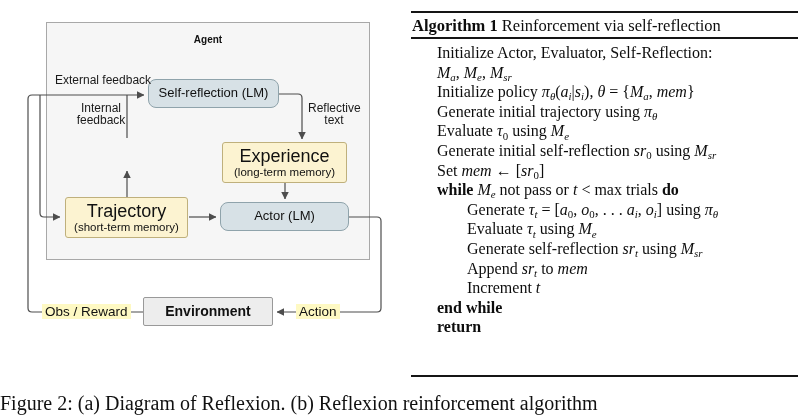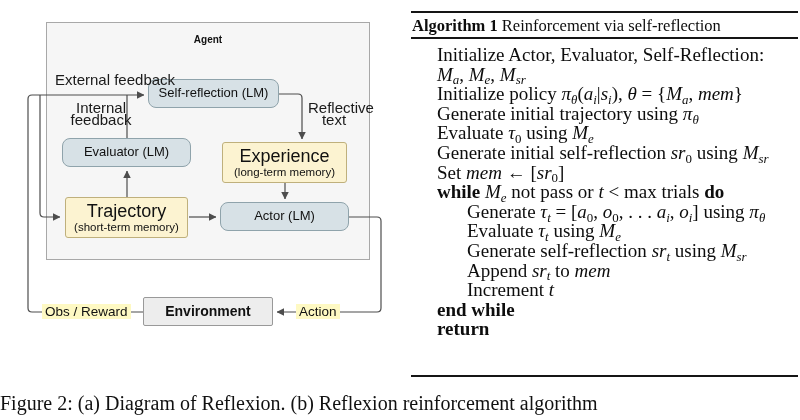--- a/index.html
+++ b/index.html
@@ -18,37 +18,37 @@
   .mem .t1{font-size:18px;}
   .mem .t2{font-size:11.5px;}
   .env{background:var(--env-fill);border:1px solid var(--env-border);border-radius:2px;
        font-weight:bold;font-size:14px;}
   .n-selfref{left:148px;top:79px;width:131px;height:29px;}
   .n-eval{left:62px;top:138px;width:129px;height:29px;}
   .n-exp{left:222px;top:142px;width:125px;height:41px;}
   .n-traj{left:65px;top:197px;width:123px;height:41px;}
   .n-actor{left:220px;top:202px;width:129px;height:29px;}
   .n-env{left:143px;top:297px;width:130px;height:29px;}
-  .elabel{position:absolute;font-size:15px;color:#1a1a1a;line-height:12px;}
+  .elabel{position:absolute;font-size:12px;color:#1a1a1a;line-height:12px;}
   .l-ext{left:55px;top:74px;}
   .l-int{left:69px;top:102px;width:64px;text-align:center;}
   .l-refl{left:308px;top:102px;width:52px;text-align:center;}
   .biglabel{position:absolute;font-size:13.5px;background:#fef9c3;padding:0 3px;top:304px;}
   .l-obs{left:42px;}
   .l-act{left:296px;}
   
   .alg{position:absolute;left:411px;top:0;width:387px;height:382px;
        font-family:"Liberation Serif",serif;color:#0d0d0d;}
   .alg .rule{position:absolute;left:0;right:0;background:#151515;}
   .rule-top{top:11px;height:2px;}
   .rule-mid{top:37px;height:1.5px;}
   .rule-bot{top:375px;height:2px;}
   .alg-header{position:absolute;left:1px;top:16px;font-size:16.5px;white-space:nowrap;}
   .alg-lines{position:absolute;left:0;top:44px;right:0;}
-  .alg-line{height:19.6px;font-size:19px;white-space:nowrap;}
+  .alg-line{height:19.6px;font-size:16px;white-space:nowrap;}
   .ind1{padding-left:26px;}
   .ind2{padding-left:56px;}
   .b{font-weight:bold;}
   .it{font-style:italic;}
   .sub{font-size:68%;position:relative;top:0.3em;}
   
   .caption{position:absolute;left:0;top:392px;width:728px;
            font-family:"Liberation Serif",serif;font-size:20px;color:#111;}
 </style>
 </head>
@@ -73,23 +73,20 @@
       <path d="M 127 197 V 171" marker-end="url(#ah)"></path>
       <path d="M 279 94 H 298 Q 302 94 302 98 V 139" marker-end="url(#ah)"></path>
       <path d="M 285 183 V 199" marker-end="url(#ah)"></path>
       <path d="M 189 217 H 216" marker-end="url(#ah)"></path>
       <path d="M 349 217 H 377 Q 381 217 381 221 V 308 Q 381 312 377 312 H 277" marker-end="url(#ah)"></path>
     </g>
   </svg>
 
   <div class="node lm n-selfref">
     <span>Self-reflection (LM)</span>
-  </div>
-  <div class="node lm n-eval">
-    <span>Evaluator (LM)</span>
   </div>
   <div class="node mem n-exp">
     <span class="t1">Experience</span>
     <span class="t2">(long-term memory)</span>
   </div>
   <div class="node mem n-traj">
     <span class="t1">Trajectory</span>
     <span class="t2">(short-term memory)</span>
   </div>
   <div class="node lm n-actor">

